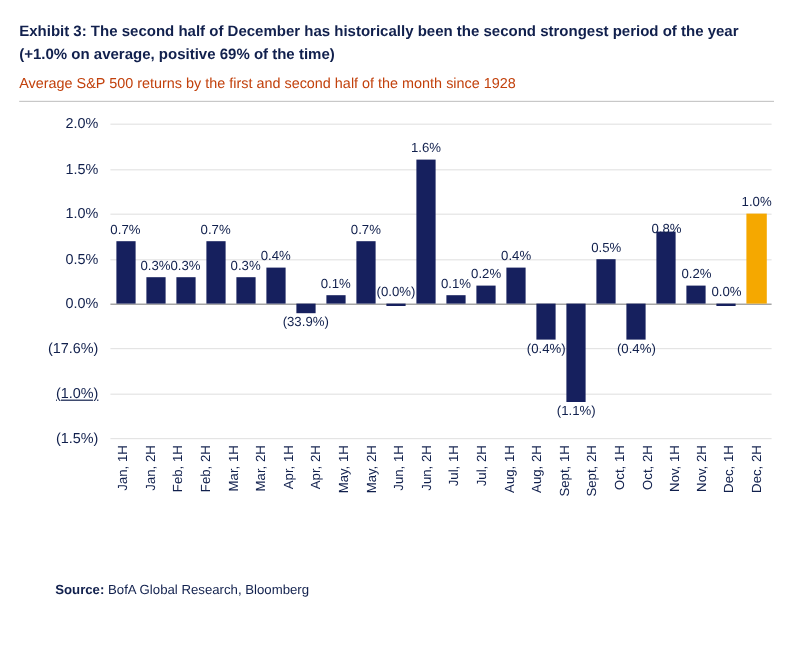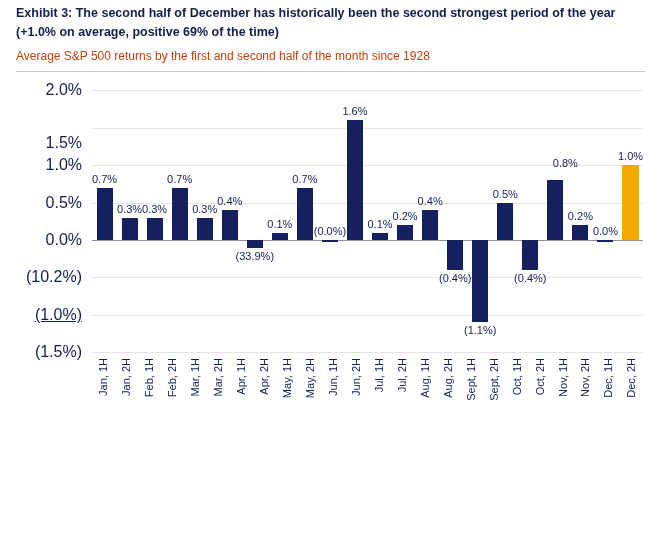--- a/index.html
+++ b/index.html
@@ -12,21 +12,21 @@
     background: #ffffff;
     font-family: "Liberation Sans", sans-serif;
     color: #1a1a3a;
     overflow: hidden;
   }
   .page {
     position: relative;
     width: 657px;
     height: 538px;
     box-sizing: border-box;
-    padding: 4px 10px 0 14px;
+    padding: 17px 10px 0 14px;
   }
   .title {
     font-size: 12.5px;
     font-weight: bold;
     color: #11204d;
     line-height: 1.55;
     margin: 0 6px 0 2px;
   }
   .subtitle {
     font-size: 12px;
@@ -55,21 +55,21 @@
   .axis-labels {
     position: absolute;
     left: 0;
     top: 14px;
     width: 74px;
     height: 262px;
   }
   .ytick {
     position: absolute;
     right: 6px;
-    font-size: 16px;
+    font-size: 12px;
     color: #11204d;
     transform: translateY(-50%);
     white-space: nowrap;
   }
   .gridline {
     position: absolute;
     left: 0;
     right: 0;
     border-top: 1px solid #e4e4e4;
   }
@@ -156,25 +156,25 @@
 
 <div class="page">
 
   <div class="title">Exhibit 3: The second half of December has historically been the second strongest period of the year (+1.0% on average, positive 69% of the time)</div>
   <div class="subtitle">Average S&amp;P 500 returns by the first and second half of the month since 1928</div>
   <div class="rule"></div>
 
   <div class="chart-area">
     <div class="axis-labels" id="yticks">
         <div class="ytick" style="top: 0px;">2.0%</div>
-        <div class="ytick" style="top: 53px;">1.5%</div>
+        <div class="ytick" style="top: 38px;">1.5%</div>
         <div class="ytick" style="top: 74.8571px;">1.0%</div>
         <div class="ytick" style="top: 112.286px;">0.5%</div>
         <div class="ytick" style="top: 149.714px;">0.0%</div>
-        <div class="ytick" style="top: 187.143px;">(10.2%)</div>
+        <div class="ytick" style="top: 187.143px;">(17.6%)</div>
         <div class="ytick" style="top: 224.571px; text-decoration: underline;">(1.0%)</div>
         <div class="ytick" style="top: 262px;">(1.5%)</div>
       </div>
     <div class="plot">
       <div id="grid">
           <div class="gridline" style="top: 0px;"></div>
           <div class="gridline" style="top: 37.4286px;"></div>
           <div class="gridline" style="top: 74.8571px;"></div>
           <div class="gridline" style="top: 112.286px;"></div>
           <div class="zeroline" style="top: 149.714px;"></div>
@@ -250,21 +250,21 @@
           <div class="bar-slot">
             <div class="bar" style="top: 112.286px; height: 37.4286px;"></div>
             <div class="bar-value" style="top: 97.2857px;">0.5%</div>
           </div>
           <div class="bar-slot">
             <div class="bar" style="top: 149.714px; height: 29.9429px;"></div>
             <div class="bar-value" style="top: 181.657px;">(0.4%)</div>
           </div>
           <div class="bar-slot">
             <div class="bar" style="top: 89.8286px; height: 59.8857px;"></div>
-            <div class="bar-value" style="top: 67px; margin-left: 10px;">0.8%</div>
+            <div class="bar-value" style="top: 82px;">0.8%</div>
           </div>
           <div class="bar-slot">
             <div class="bar" style="top: 134.743px; height: 14.9714px;"></div>
             <div class="bar-value" style="top: 119.743px;">0.2%</div>
           </div>
           <div class="bar-slot">
             <div class="bar" style="top: 149.714px; height: 1.5px;"></div>
             <div class="bar-value" style="top: 134.714px;">0.0%</div>
           </div>
           <div class="bar-slot">
@@ -342,14 +342,18 @@
         </div>
         <div class="xlabel-slot">
           <div class="xlabel">Dec, 1H</div>
         </div>
         <div class="xlabel-slot">
           <div class="xlabel">Dec, 2H</div>
         </div>
       </div>
   </div>
 
+  <div class="source">
+    <b>Source:</b>
+    <span>BofA Global Research, Bloomberg</span>
+  </div>
 
 </div>
 
 </body></html>

